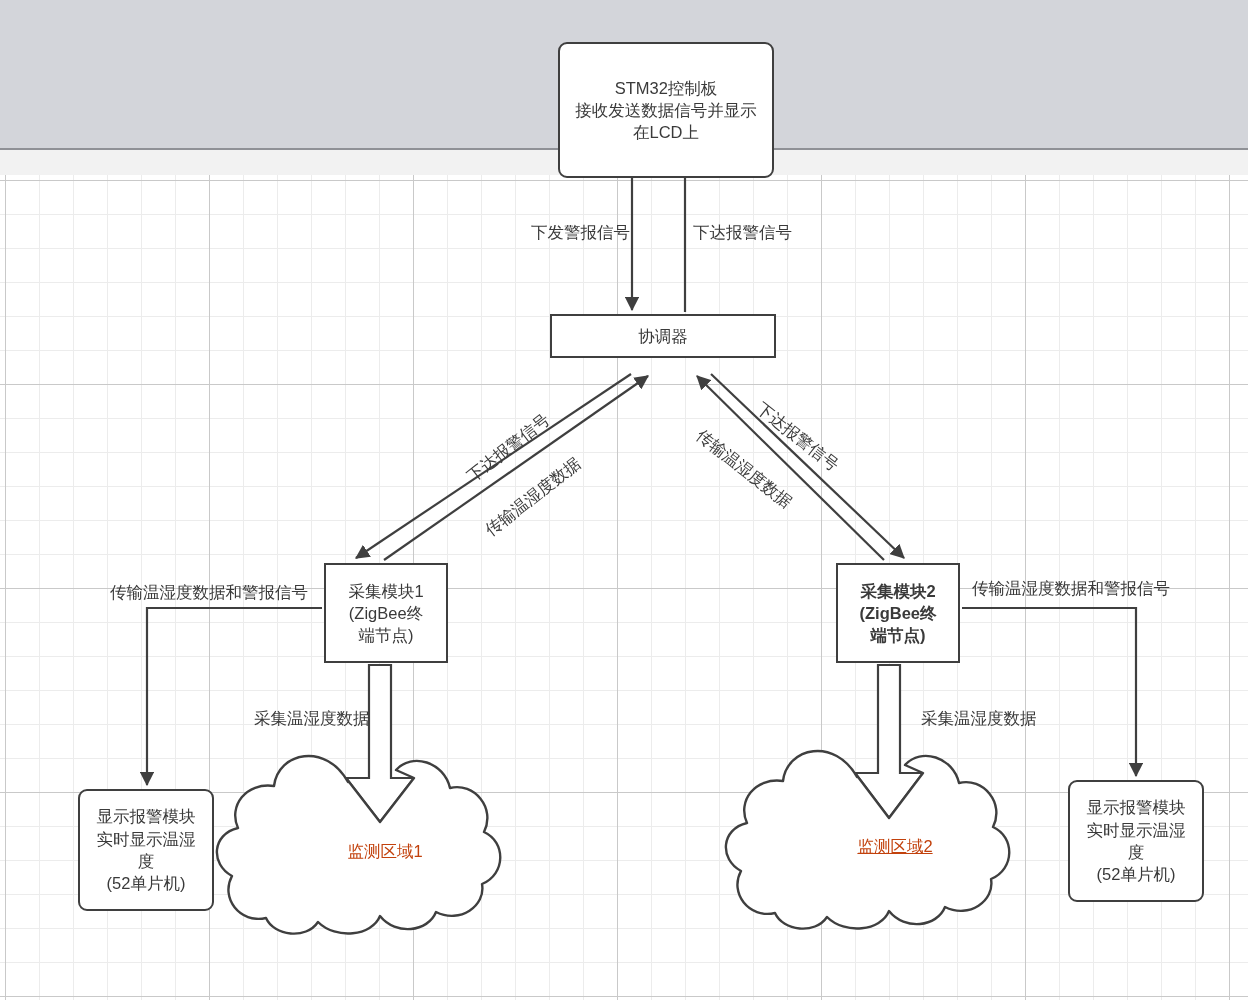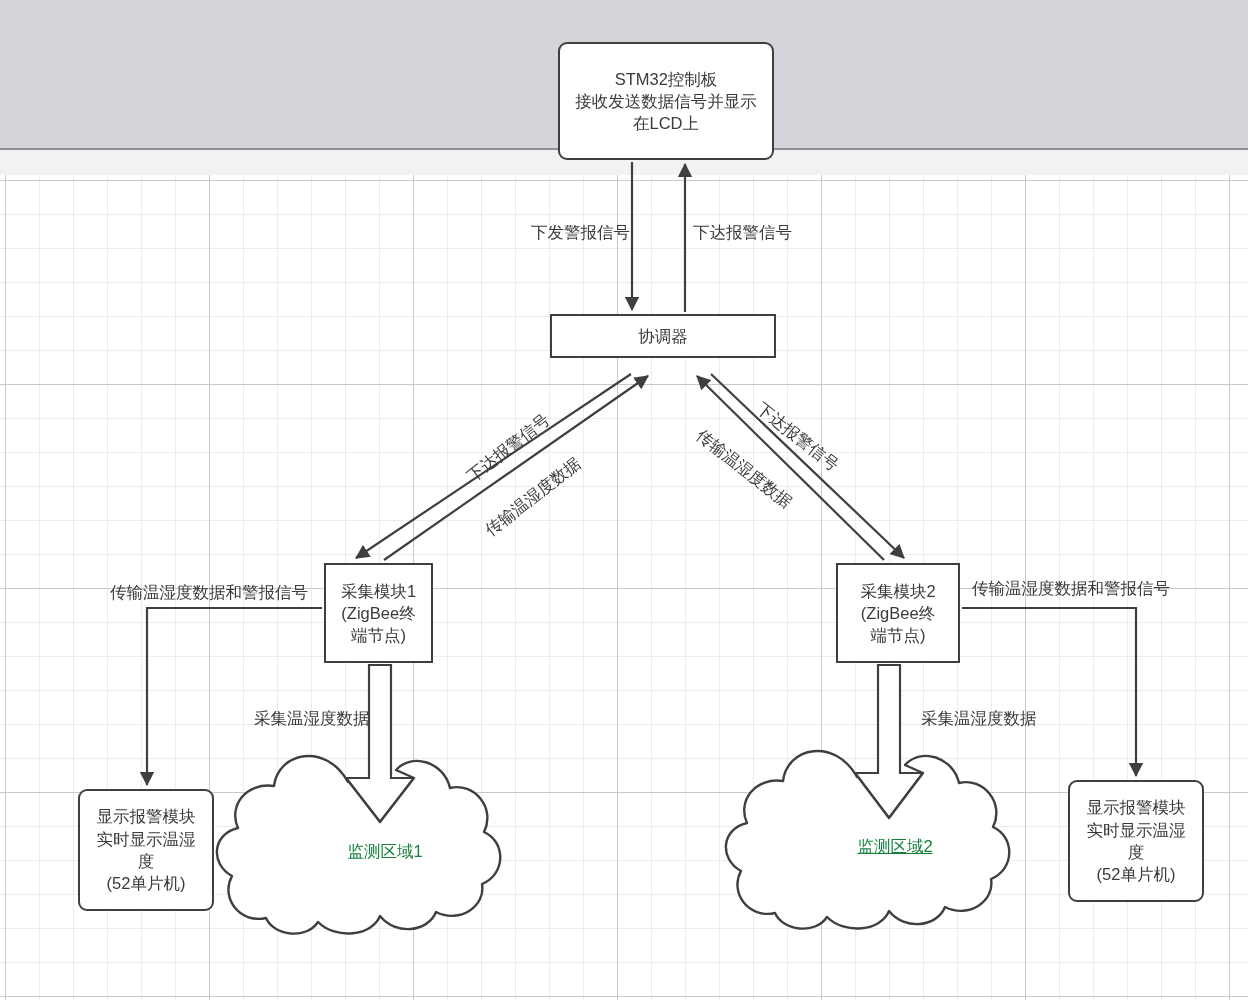--- a/index.html
+++ b/index.html
@@ -78,55 +78,56 @@
     text-align: center;
     color: #3a3a3a;
     line-height: 1.35;
     white-space: pre-line;
   }
   .node.rounded { border-radius: 9px; }
   .node.sharp { border-radius: 0; }
 
   #node-stm32 {
     left: 558px; top: 42px;
-    width: 216px; height: 118px;
+    width: 216px; height: 136px;
     font-size: 16.5px;
   }
   #node-coordinator {
     left: 550px; top: 314px;
     width: 226px; height: 44px;
     font-size: 16.5px;
   }
   #node-module1 {
     left: 324px; top: 563px;
-    width: 109px; height: 100px;
+    width: 124px; height: 100px;
     font-size: 16.5px;
     justify-content: center;
   }
   #node-module2 {
     left: 836px; top: 563px;
     width: 124px; height: 100px;
     font-size: 16.5px;
     justify-content: center;
+    font-weight: bold;
   }
   #node-display1 {
     left: 78px; top: 789px;
     width: 136px; height: 122px;
     font-size: 16.5px;
   }
   #node-display2 {
     left: 1068px; top: 780px;
     width: 136px; height: 122px;
     font-size: 16.5px;
   }
   
   .cloud-label {
     position: absolute;
     font-size: 16.5px;
-    color: #15803d;
+    color: #c2410c;
     text-align: center;
     white-space: nowrap;
   }
   #cloud1-label { left: 300px; top: 841px; width: 170px; }
   #cloud2-label { left: 810px; top: 836px; width: 170px; text-decoration: underline; }
 
   
   .edge-label {
     position: absolute;
     font-size: 16.5px;

